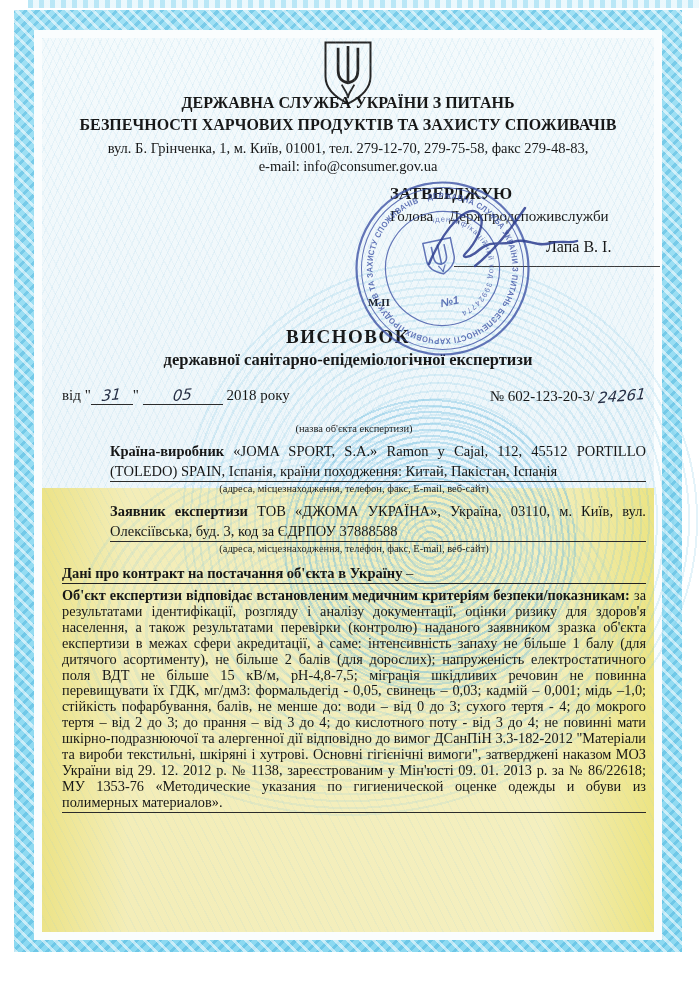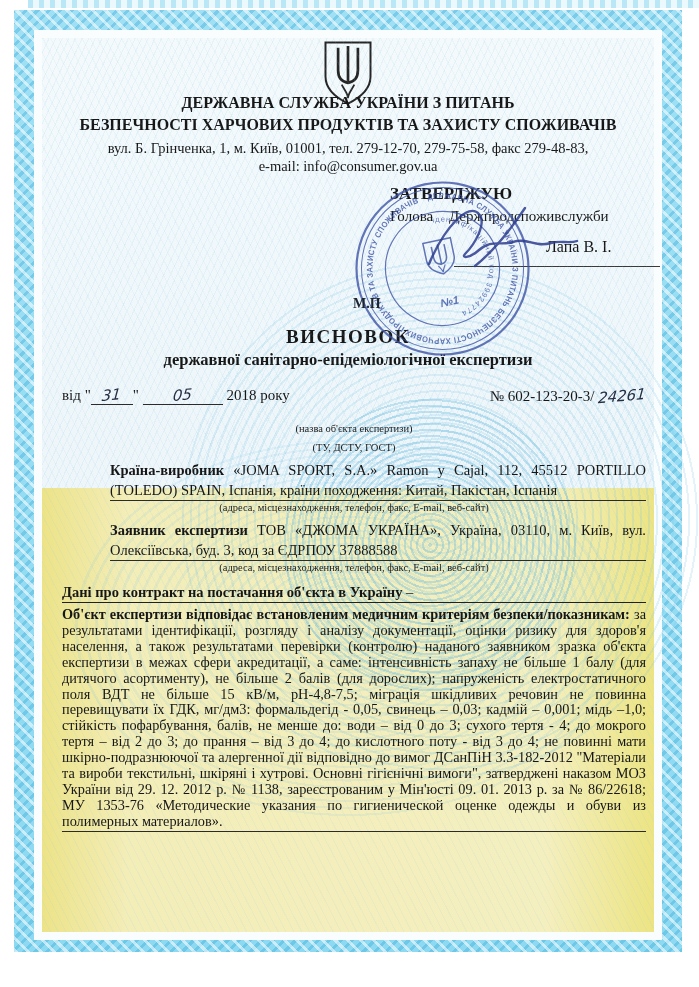--- a/index.html
+++ b/index.html
@@ -34,21 +34,21 @@
   .ctr{left:0;right:0;text-align:center;}
   .emblem{left:50%;margin-left:-27px;top:0;}
   .org1{top:56px;font-weight:bold;font-size:16px;}
   .org2{top:78px;font-weight:bold;font-size:16px;}
   .addr{top:102px;font-size:14.5px;}
   .email{top:120px;font-size:14.5px;}
   .approve{left:348px;top:146px;font-weight:bold;font-size:17px;}
   .position{left:348px;top:170px;font-size:15px;word-spacing:12px;}
   .sig-name{left:504px;top:200px;font-size:16px;}
   .sig-line{left:412px;top:228px;width:206px;border-top:1px solid #3a3a3a;height:0;}
-  .mp{left:311px;top:258px;font-size:14px;font-weight:bold;color:#1d2430;z-index:6;}
+  .mp{left:326px;top:258px;font-size:11px;font-weight:bold;color:#1d2430;z-index:6;}
   .stamp{left:308px;top:138px;z-index:5;}
   .signature{left:375px;top:158px;z-index:7;}
   .title1{top:288px;font-weight:bold;font-size:19px;letter-spacing:1.5px;}
   .title2{top:312px;font-weight:bold;font-size:16.5px;}
   .dateline{top:348px;left:20px;right:8px;display:flex;justify-content:space-between;
         align-items:flex-end;font-size:15px;z-index:4;}
   .hand{font-family:"DejaVu Sans",sans-serif;font-style:italic;font-size:15px;color:#262e44;
         display:inline-block;transform:rotate(-5deg) skewX(-10deg);}
   .uline{display:inline-block;border-bottom:1px solid #2b2b2b;text-align:center;}
   .u-day{width:42px;}
@@ -139,21 +139,20 @@
       <div>
         <span>№ 602-123-20-3/</span>
         <span class="hand">24261</span>
       </div>
     </div>
 
     <div class="abs fields">
 
       <div class="caption">(назва об'єкта експертизи)</div>
 
-      <div class="caption">(ТУ, ДСТУ, ГОСТ)</div>
 
 
 
       <div class="rule jst"><b>Країна-виробник</b><span>  «JOMA SPORT, S.A.» Ramon y Cajal, 112, 45512 PORTILLO (TOLEDO) SPAIN, Іспанія, країни походження: Китай, Пакістан, Іспанія</span></div>
       <div class="caption">(адреса, місцезнаходження, телефон, факс, E-mail, веб-сайт)</div>
 
       <div class="rule jst"><b>Заявник експертизи</b><span>  ТОВ «ДЖОМА УКРАЇНА», Україна, 03110, м. Київ, вул. Олексіївська, буд. 3, код за ЄДРПОУ 37888588</span></div>
       <div class="caption mb8">(адреса, місцезнаходження, телефон, факс, E-mail, веб-сайт)</div>
 
       <div class="rule2 mb4"><b>Дані про контракт на постачання об'єкта в Україну</b><span>  –</span></div>

